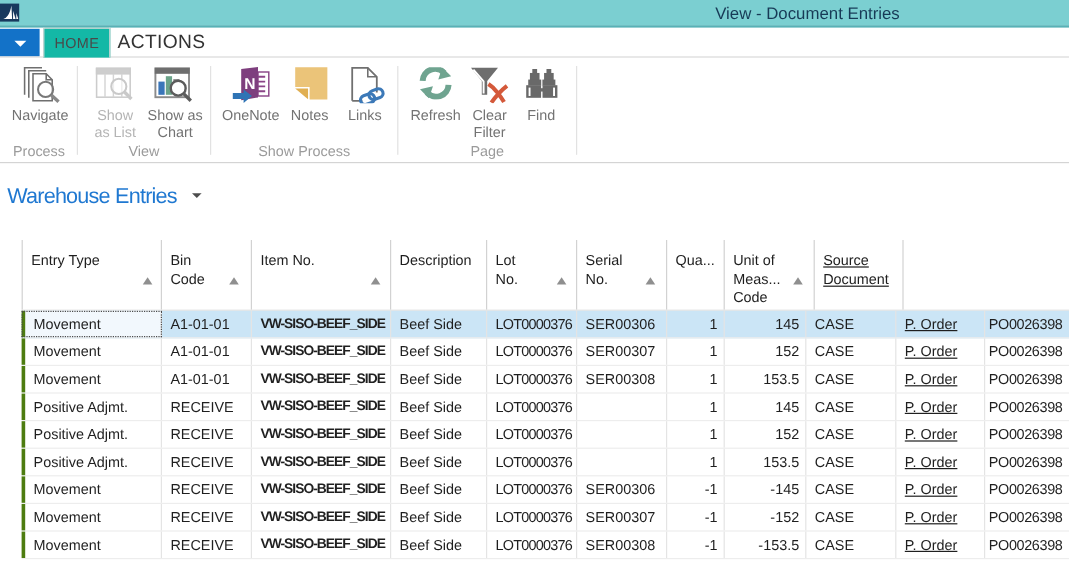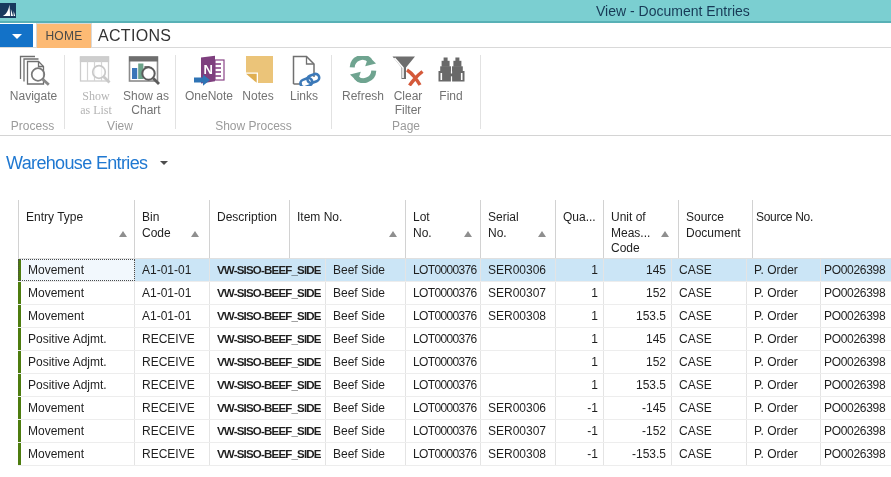--- a/index.html
+++ b/index.html
@@ -10,21 +10,21 @@
 
 #titlebar { left:0; top:0; width:891px; height:21px; background:#7bcfd1; }
 #titleedge { left:0; top:21px; width:891px; height:2px; background:#58b1b6; }
 #applogo { left:0; top:3px; width:16px; height:15px; background:#18395e; }
 #title { left:596px; top:3px; font-size:14px; color:#173a56; }
 
 
 #appbtn { left:0; top:24px; width:33px; height:23px; background:#1372c8; }
 #appbtn .tri { position:absolute; left:12px; top:10px; width:0; height:0; border-left:5px solid transparent; border-right:5px solid transparent; border-top:5px solid #fff; }
 #tabline { left:0; top:47px; width:891px; height:1px; background:#d9d9d9; z-index:2; }
-#hometab { left:36px; top:23px; width:56px; height:25px; background:#fdba74; border:1px solid #d9d9d9; border-bottom:none; z-index:3; text-align:center; font-size:12px; color:#494949; line-height:24px; letter-spacing:0.3px; }
+#hometab { left:36px; top:23px; width:56px; height:25px; background:#14b8a6; border:1px solid #d9d9d9; border-bottom:none; z-index:3; text-align:center; font-size:12px; color:#494949; line-height:24px; letter-spacing:0.3px; }
 #actionstab { left:98px; top:24px; width:70px; height:23px; text-align:center; font-size:16px; color:#333; line-height:23px; letter-spacing:0.3px; }
 
 
 #ribbon { left:0; top:48px; width:891px; height:87px; background:transparent; }
 #ribbonline { left:0; top:135px; width:891px; height:1px; background:#d4d4d4; }
 .gsep { position:absolute; top:7px; width:1px; height:74px; background:#e2e2e2; }
 .glabel { position:absolute; top:71px; font-size:12px; color:#9b9b9b; text-align:center; }
 .blabel { position:absolute; top:41px; font-size:12px; color:#737373; text-align:center; line-height:14px; }
 .blabel.dis { color:#b4b4b4; }
 
@@ -44,21 +44,21 @@
 .dcell { border-right:1px solid #e4e4e4; line-height:22px; padding:0 4px 0 7px; white-space:nowrap; overflow:hidden; }
 .dcell.first { border-left:3px solid #4d7c0f; }
 .dcell.r { text-align:right; padding-right:5px; }
 .drow.sel { background:#cbe5f6; }
 .drow.sel .dcell.first { outline:1px dotted #4a4a4a; outline-offset:-1px; background:#f2f8fd; }
 .dcell.c3 { font-size:11.5px; letter-spacing:-0.8px;font-weight:bold; }
 .dcell.c5 { letter-spacing:-0.65px; }
 
 .c1 { width:117px; } .c2 { width:75px; } .c3 { width:116px; } .c4 { width:80px; }
 .c5 { width:75px; } .c6 { width:75px; } .c7 { width:48px; } .c8 { width:68px; }
-.c9 { width:75px; } .c10 { width:74px; } .c11 { width:70px; border-right:none; padding-right:2px; padding-left:3px; letter-spacing:-0.3px; }
+.c9 { width:75px; } .c10 { width:74px;text-decoration:underline; } .c11 { width:70px; border-right:none; padding-right:2px; padding-left:3px; letter-spacing:-0.3px; }
 </style>
 </head>
 <body>
 <div id="page">
 
   <div class="abs" id="titlebar"></div>
   <div class="abs" id="titleedge"></div>
   <div class="abs" id="applogo">
     <svg width="16" height="15" viewBox="0 0 16 15">
       <path d="M2.8 12.9 C5.2 12.2 8.2 9.3 9.5 1.6 L10.1 12.9 Z" fill="#fff"></path>
@@ -91,21 +91,21 @@
 
     <svg class="abs" style="left:79px; top:7px;" width="33" height="33" viewBox="0 0 33 33">
       <rect x="1.5" y="2" width="28" height="24" fill="#fff" stroke="#cccccc" stroke-width="1.3"></rect>
       <rect x="1.5" y="2" width="28" height="4.5" fill="#cecece" stroke="#cccccc" stroke-width="1.3"></rect>
       <line x1="8.5" y1="6.5" x2="8.5" y2="26" stroke="#d4d4d4" stroke-width="1.2"></line>
       <line x1="15.5" y1="6.5" x2="15.5" y2="26" stroke="#d4d4d4" stroke-width="1.2"></line>
       <line x1="22.5" y1="6.5" x2="22.5" y2="26" stroke="#d4d4d4" stroke-width="1.2"></line>
       <circle cx="20" cy="17" r="6.3" fill="rgba(255,255,255,0.6)" stroke="#c9c9c9" stroke-width="1.7"></circle>
       <line x1="24.7" y1="21.7" x2="30.5" y2="27.5" stroke="#c9c9c9" stroke-width="2.8"></line>
     </svg>
-    <div class="blabel dis" style="left:64px; width:64px;font-family:Liberation Serif, serif;">Show<br>as List</div>
+    <div class="blabel dis" style="left:64px; width:64px;">Show<br>as List</div>
 
     <svg class="abs" style="left:128px; top:7px;" width="34" height="33" viewBox="0 0 34 33">
       <rect x="1.5" y="2" width="28" height="24" fill="#fff" stroke="#8b8b8b" stroke-width="1.6"></rect>
       <rect x="1" y="1.5" width="29" height="5" fill="#6e6e6e"></rect>
       <rect x="4" y="13" width="5.2" height="11" fill="#3a76b9"></rect>
       <rect x="10.2" y="8.5" width="5.2" height="15.5" fill="#6ba389"></rect>
       <rect x="16.4" y="11" width="5.2" height="13" fill="#787878"></rect>
       <circle cx="20.5" cy="18.5" r="6.2" fill="#fff" stroke="#5c5c5c" stroke-width="2"></circle>
       <line x1="25.2" y1="23.2" x2="31" y2="29" stroke="#5c5c5c" stroke-width="2.8"></line>
     </svg>
@@ -181,28 +181,27 @@
   <div class="abs" id="ribbonline"></div>
 
   <div class="abs" id="heading">Warehouse Entries</div>
   <div class="abs" id="headcaret"></div>
 
   <div class="abs" id="grid">
     <div class="hrowwrap">
       <div class="hrow">
         <div class="hcell first c1">Entry Type<div class="sort" style="left:100px; top:31px;"></div></div>
         <div class="hcell c2">Bin<br>Code<div class="sort" style="left:56px; top:31px;"></div></div>
+        <div class="hcell c3">Item No.<div class="sort" style="left:99px; top:31px;"></div></div>
         <div class="hcell c4">Description</div>
-        <div class="hcell c3">Item No.<div class="sort" style="left:99px; top:31px;"></div></div>
         <div class="hcell c5">Lot<br>No.<div class="sort" style="left:58px; top:31px;"></div></div>
         <div class="hcell c6">Serial<br>No.<div class="sort" style="left:57px; top:31px;"></div></div>
         <div class="hcell c7">Qua...</div>
         <div class="hcell c9">Unit of<br>Meas...<br>Code<div class="sort" style="left:57px; top:31px;"></div></div>
         <div class="hcell c10">Source<br>Document</div>
-        <div class="hcell c11">Source No.</div>
       </div>
     </div>
     <div class="drow sel">
       <div class="dcell first c1">Movement</div>
         <div class="dcell c2">A1-01-01</div>
         <div class="dcell c3">VW-SISO-BEEF_SIDE</div>
         <div class="dcell c4">Beef Side</div>
         <div class="dcell c5">LOT0000376</div>
         <div class="dcell c6">SER00306</div>
         <div class="dcell r c7">1</div>

